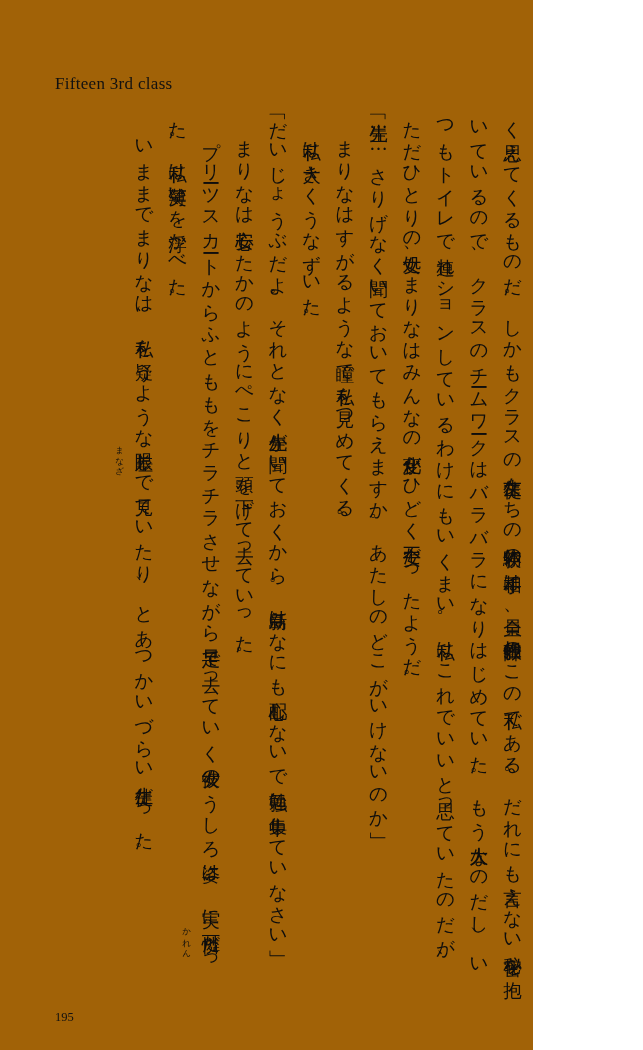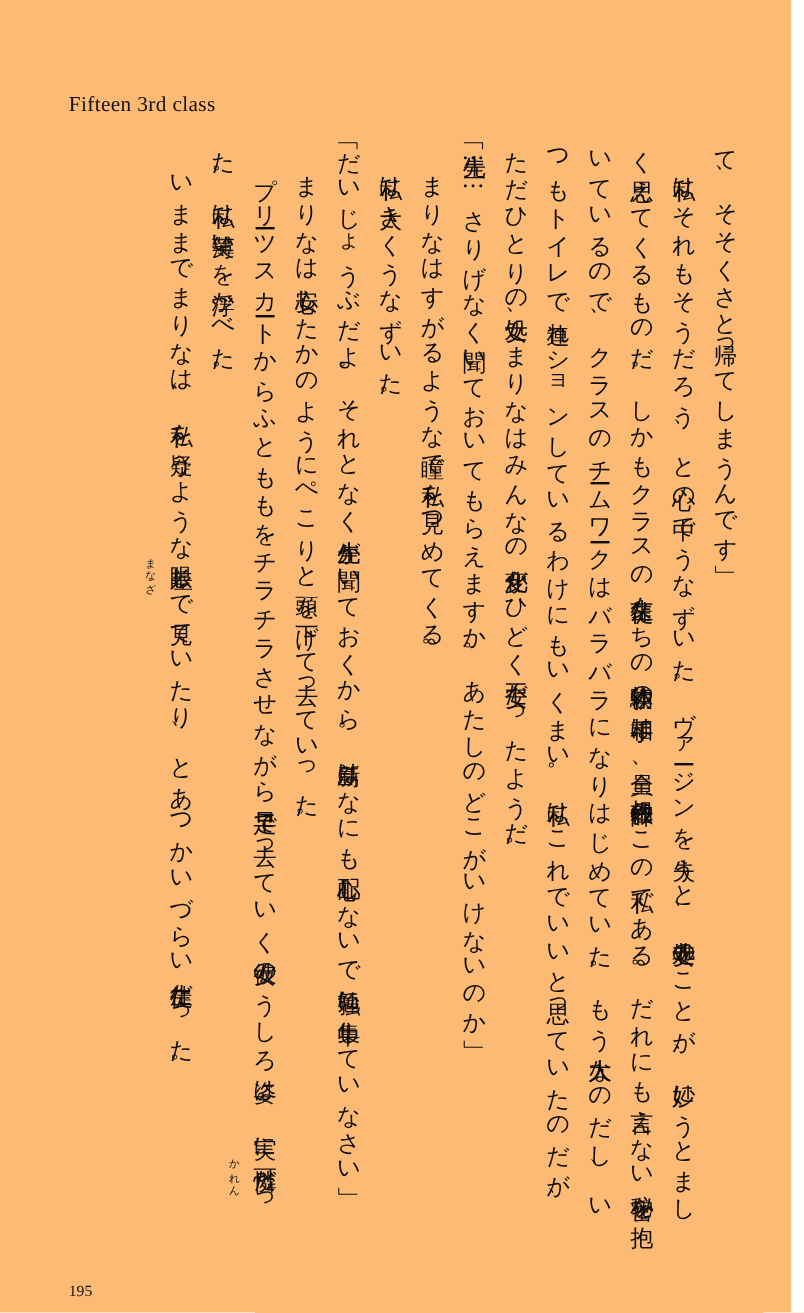--- a/index.html
+++ b/index.html
@@ -2,23 +2,23 @@
 <html><head>
 <meta charset="utf-8">
 <style>
   html, body {
     margin: 0;
     padding: 0;
     background: #ffffff;
   }
   .page {
     position: relative;
-    width: 633px;
+    width: 533px;
     height: 1050px;
-    background: #fdba74;
+    background: #a16207;
     overflow: hidden;
     font-family: "Liberation Serif", "DejaVu Serif", serif;
     color: #111111;
   }
 
   .header {
     position: absolute;
     left: 55px;
     top: 74px;
     font-family: "Liberation Serif", "DejaVu Serif", serif;
@@ -74,21 +74,20 @@
     color: #0d0d0d;
   }
 
   .page-number {
     position: absolute;
     left: 55px;
     top: 1010px;
     font-family: "Liberation Serif", "DejaVu Serif", serif;
     font-size: 12.5px;
     color: #111111;
-    margin-top: 16px;
   }
 </style>
 </head>
 <body>
 
 <div class="page">
 
   <div class="header">Fifteen 3rd class</div>
 
   <div class="body-text">

